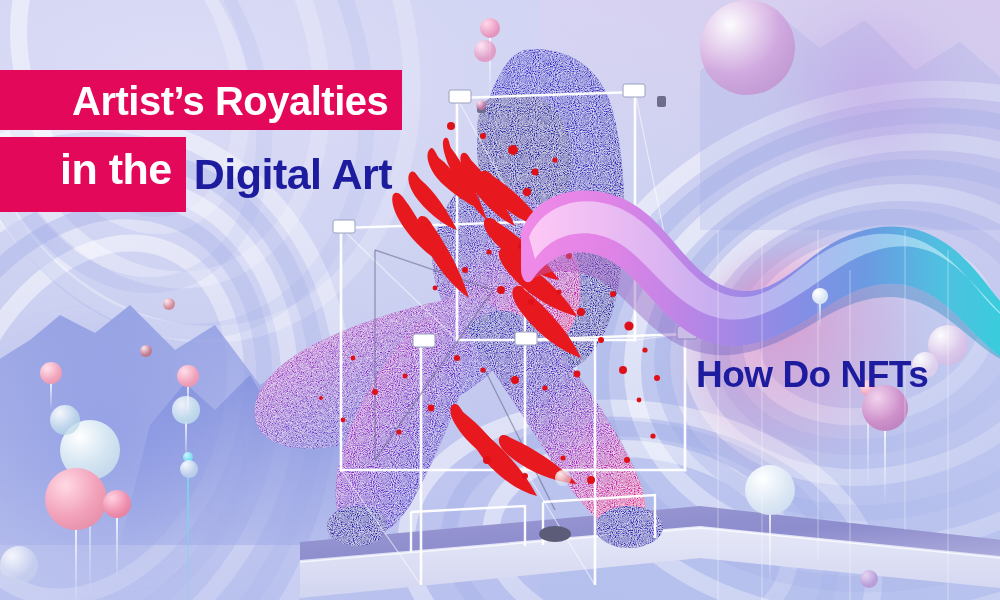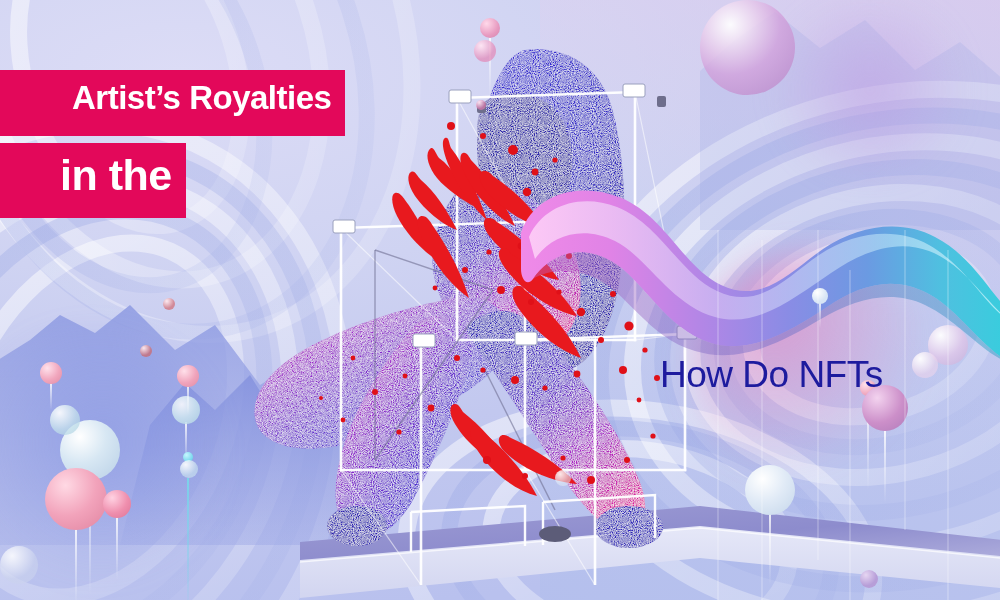--- a/index.html
+++ b/index.html
@@ -45,36 +45,36 @@
   #headline{position:absolute;left:0;top:70px;width:620px;z-index:40;}
   .hl-row{display:block;}
   .pinkbar{
     display:inline-block;
     background:#e3085a;
     color:#ffffff;
     font-weight:bold;
     line-height:1;
     letter-spacing:-0.5px;
   }
-  .bar1{font-size:33px;padding:11px 14px 22px 72px;text-align:right;}
+  .bar1{font-size:40px;padding:11px 14px 9px 72px;text-align:right;}
   .bar2{font-size:43px;padding:11px 14px 21px 60px;}
   .navyrun{
     color:#1d1b9e;font-weight:bold;font-size:43px;line-height:1;
     letter-spacing:-0.5px;
   }
   .rowflex{display:flex;align-items:center;}
   .rowflex .navyrun{margin-left:8px;}
   .hl-market{
     color:#1d1b9e;font-weight:bold;font-size:43px;line-height:1;
     letter-spacing:-0.5px;padding-left:72px;margin-top:14px;display:block;
   }
   
   #subline{
-    position:absolute;left:660px;top:352px;z-index:40;
-    color:#1d1b9e;font-weight:normal;font-size:37px;line-height:1.22;
+    position:absolute;left:696px;top:352px;z-index:40;
+    color:#1d1b9e;font-weight:bold;font-size:37px;line-height:1.22;
     letter-spacing:-0.5px;
   }
   #subline div{white-space:nowrap;}
 </style>
 </head>
 <body>
 
 <div id="banner">
 
   <div class="bg-base"></div>
@@ -502,20 +502,21 @@
       </g>
     </svg>
   </div>
 
   <div id="headline">
     <div class="hl-row">
       <span class="pinkbar bar1">Artist’s Royalties</span>
     </div>
     <div class="hl-row rowflex" style="margin-top:7px;">
       <span class="pinkbar bar2">in the</span>
+      <span class="navyrun">Digital Art</span>
     </div>
   </div>
 
   <div id="subline">
     <div>How Do NFTs</div>
   </div>
 
 </div>
 
 </body></html>

